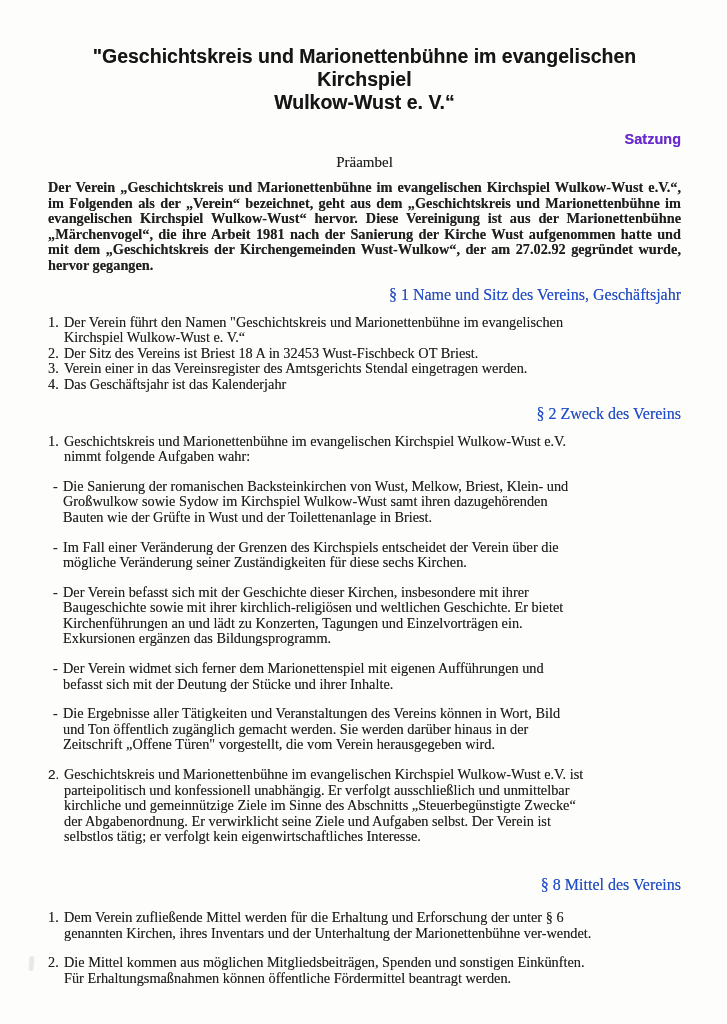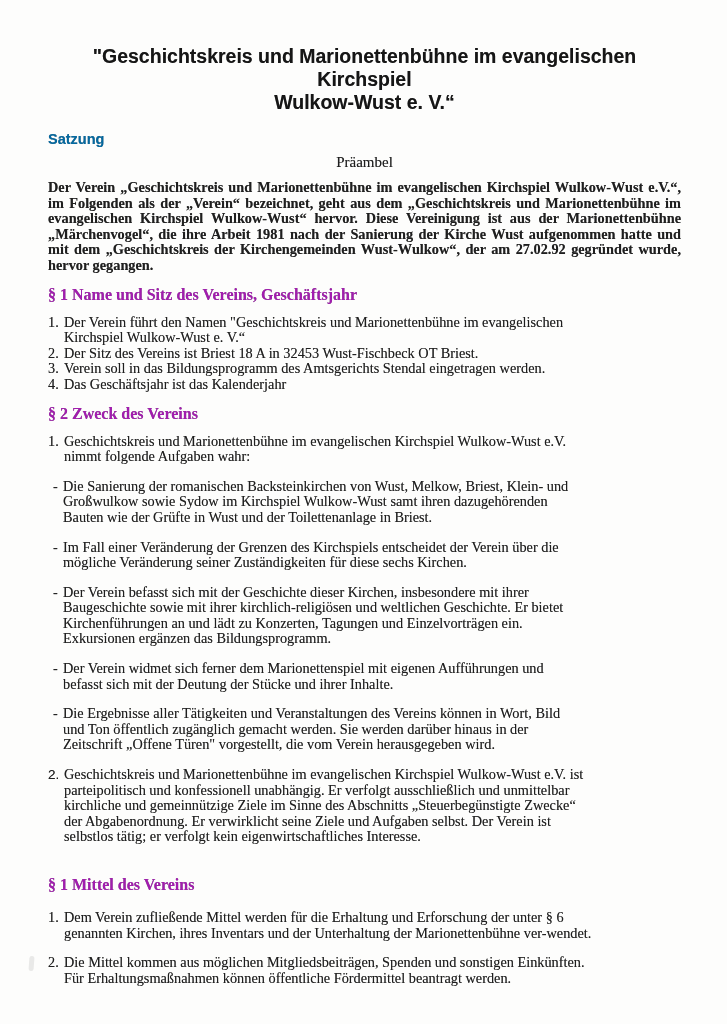--- a/index.html
+++ b/index.html
@@ -25,42 +25,42 @@
     line-height: 23px;
     text-align: center;
     white-space: pre-line;
     color: #161616;
   }
   .doc-subtitle {
     margin-top: 17px;
     font-family: "Liberation Sans", "DejaVu Sans", sans-serif;
     font-weight: bold;
     font-size: 14.5px;
-    text-align: left;
-    color: #0369a1;
+    text-align: right;
+    color: #6d28d9;
   }
   .preamble-heading {
     margin-top: 7px;
     font-size: 15px;
     text-align: center;
   }
   .preamble-body {
     margin: 9px 0 0 0;
     font-size: 14.3px;
     line-height: 15.6px;
     text-align: justify;
     font-weight: bold;
   }
   .section { margin-top: 12px; }
   .section-heading {
     margin: 0 0 11px 0;
     font-size: 16px;
-    font-weight: bold;
-    text-align: left;
-    color: #a21caf;
+    font-weight: normal;
+    text-align: right;
+    color: #1d4ed8;
   }
   .item {
     display: flex;
     align-items: flex-start;
     font-size: 14.3px;
     line-height: 15.6px;
   }
   .item .marker { flex: none; width: 16px; }
   .item.dash { padding-left: 5px; }
   .item.dash .marker { width: 10px; }
@@ -102,21 +102,21 @@
           <span class="marker">1.</span>
           <div class="item-text">Der Verein führt den Namen "Geschichtskreis und Marionettenbühne im evangelischen
 Kirchspiel Wulkow-Wust e. V.“</div>
         </div>
         <div class="item">
           <span class="marker">2.</span>
           <div class="item-text">Der Sitz des Vereins ist Briest 18 A in 32453 Wust-Fischbeck OT Briest.</div>
         </div>
         <div class="item">
           <span class="marker">3.</span>
-          <div class="item-text">Verein soll in das Bildungsprogramm des Amtsgerichts Stendal eingetragen werden.</div>
+          <div class="item-text">Verein einer in das Vereinsregister des Amtsgerichts Stendal eingetragen werden.</div>
         </div>
         <div class="item">
           <span class="marker">4.</span>
           <div class="item-text">Das Geschäftsjahr ist das Kalenderjahr</div>
         </div>
       </div>
       <div class="section section-s2">
         <h2 class="section-heading">§ 2 Zweck des Vereins</h2>
         <div class="item">
           <span class="marker">1.</span>
@@ -155,21 +155,21 @@
         <div class="item">
           <span class="marker sans">2.</span>
           <div class="item-text">Geschichtskreis und Marionettenbühne im evangelischen Kirchspiel Wulkow-Wust e.V. ist
 parteipolitisch und konfessionell unabhängig. Er verfolgt ausschließlich und unmittelbar
 kirchliche und gemeinnützige Ziele im Sinne des Abschnitts „Steuerbegünstigte Zwecke“
 der Abgabenordnung. Er verwirklicht seine Ziele und Aufgaben selbst. Der Verein ist
 selbstlos tätig; er verfolgt kein eigenwirtschaftliches Interesse.</div>
         </div>
       </div>
       <div class="section section-s3">
-        <h2 class="section-heading">§ 1 Mittel des Vereins</h2>
+        <h2 class="section-heading">§ 8 Mittel des Vereins</h2>
         <div class="item">
           <span class="marker">1.</span>
           <div class="item-text">Dem Verein zufließende Mittel werden für die Erhaltung und Erforschung der unter § 6
 genannten Kirchen, ihres Inventars und der Unterhaltung der Marionettenbühne ver-wendet.</div>
         </div>
         <div class="item">
           <span class="marker">2.</span>
           <div class="item-text">Die Mittel kommen aus möglichen Mitgliedsbeiträgen, Spenden und sonstigen Einkünften.
 Für Erhaltungsmaßnahmen können öffentliche Fördermittel beantragt werden.</div>
         </div>

